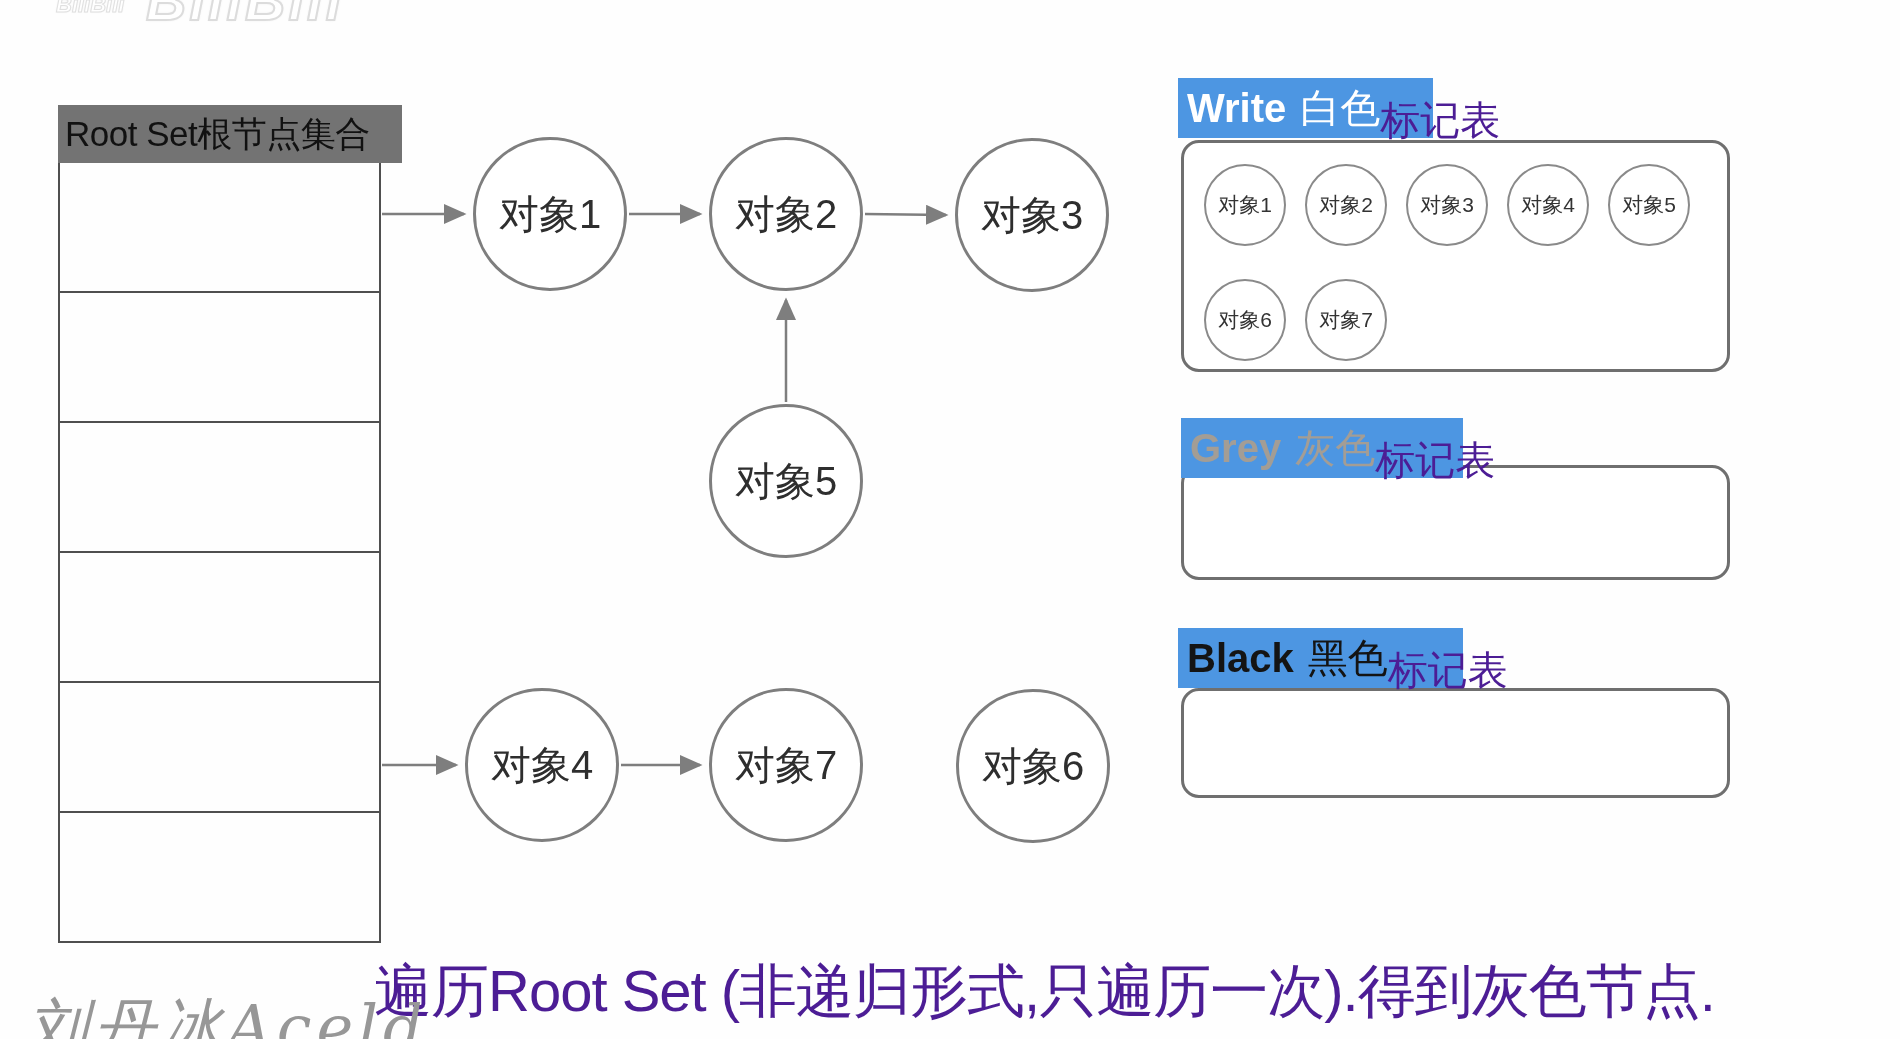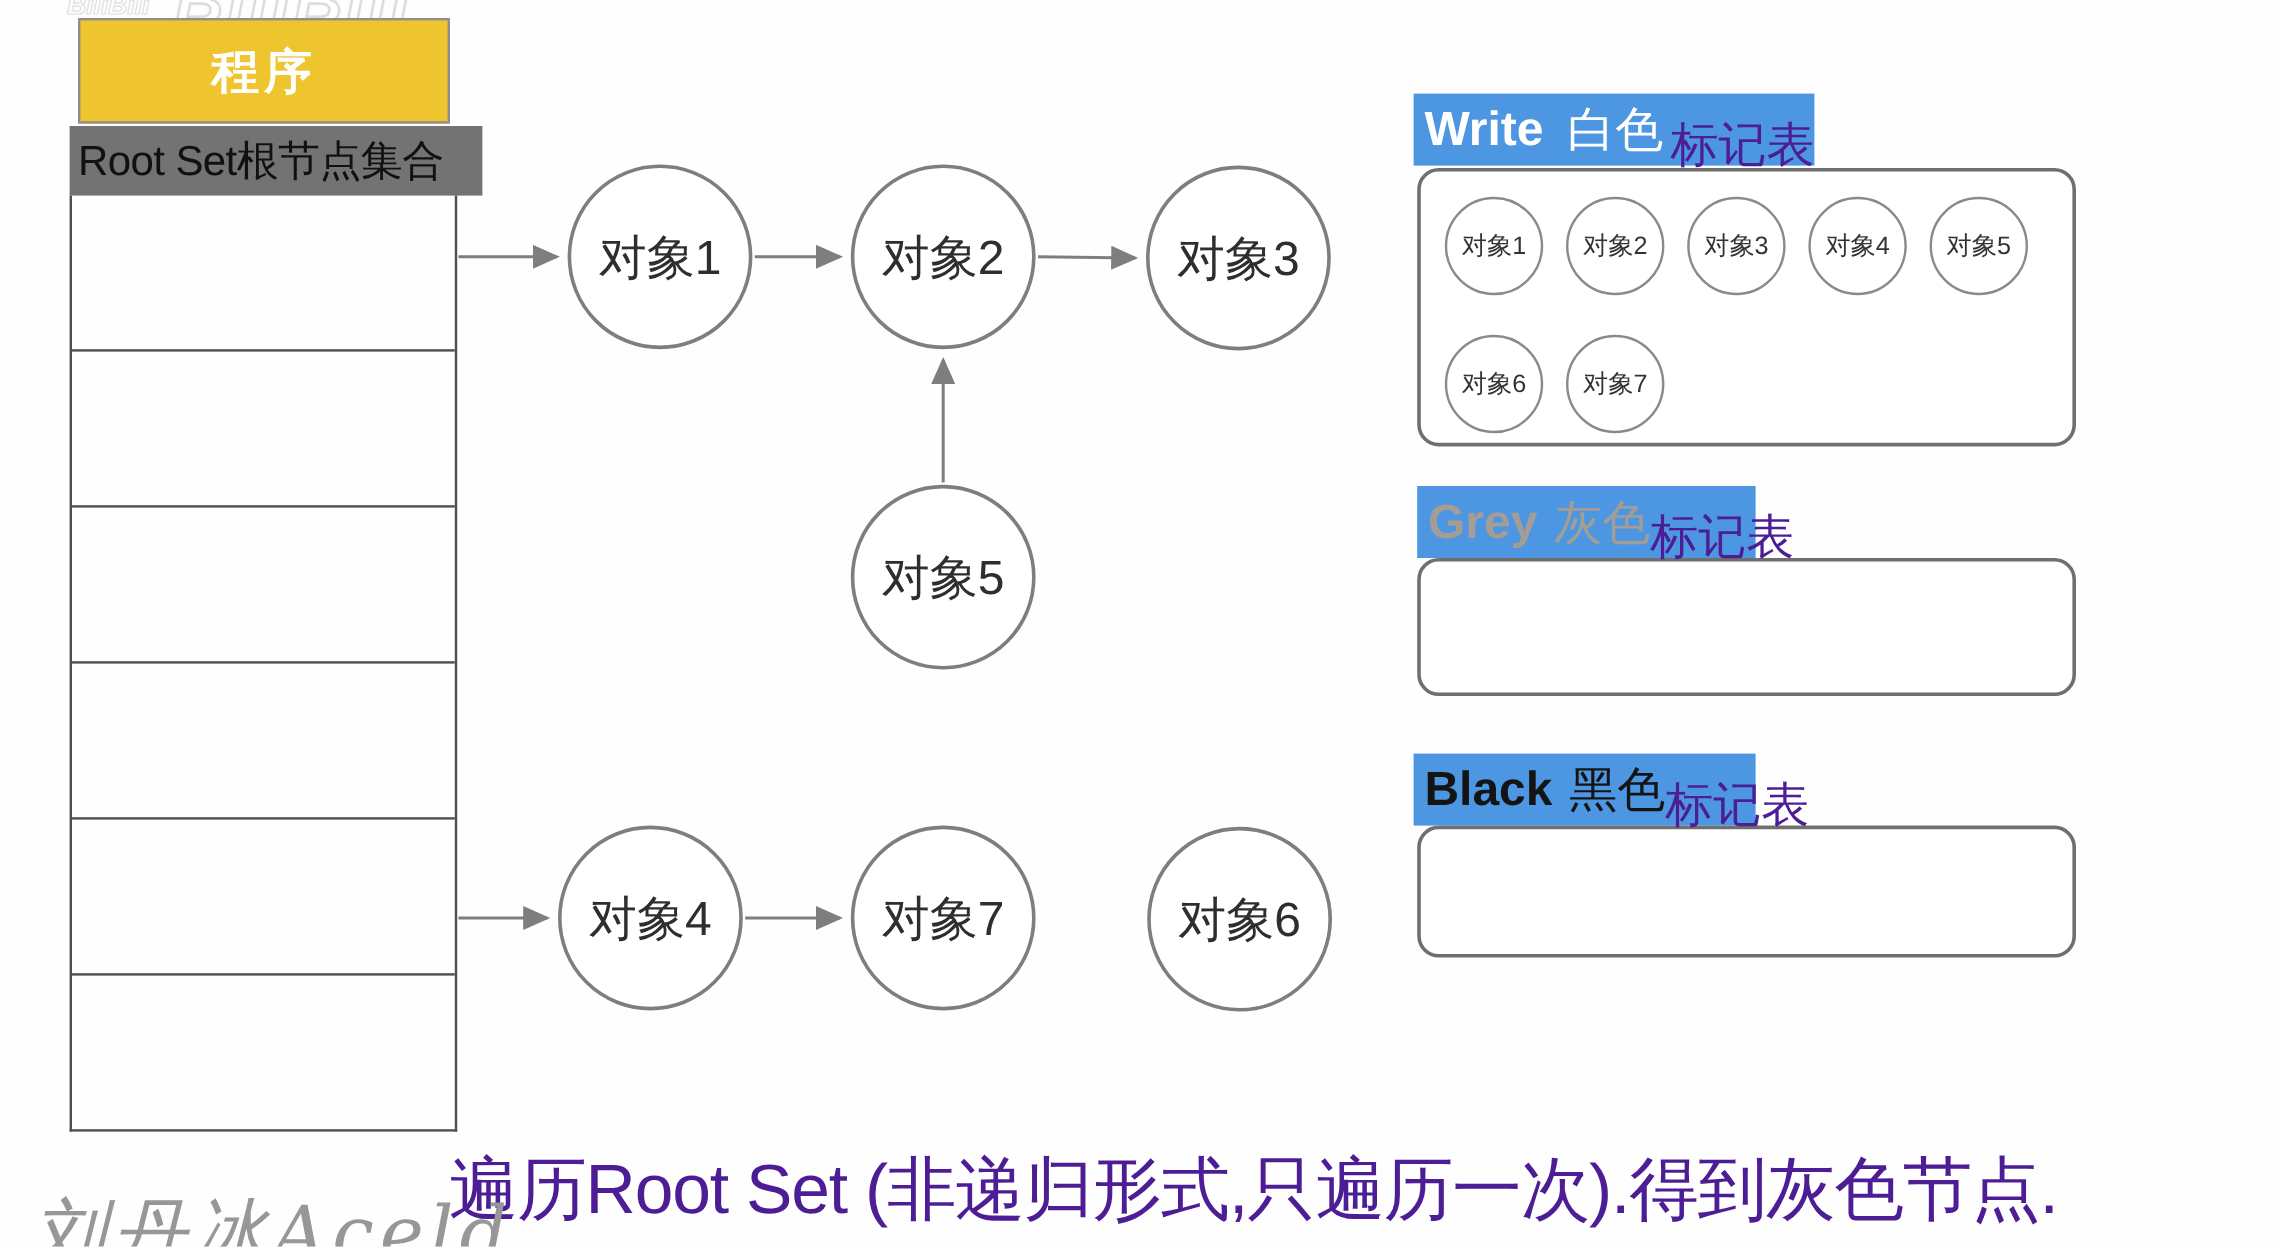--- a/index.html
+++ b/index.html
@@ -72,21 +72,20 @@
       </marker>
     </defs>
   <line x1="382" y1="214" x2="464" y2="214" stroke="#7e7e7e" stroke-width="2.5" marker-end="url(#arrowhead)"></line>
       <line x1="629" y1="214" x2="700" y2="214" stroke="#7e7e7e" stroke-width="2.5" marker-end="url(#arrowhead)"></line>
       <line x1="865" y1="214" x2="946" y2="215" stroke="#7e7e7e" stroke-width="2.5" marker-end="url(#arrowhead)"></line>
       <line x1="786" y1="402" x2="786" y2="300" stroke="#7e7e7e" stroke-width="2.5" marker-end="url(#arrowhead)"></line>
       <line x1="382" y1="765" x2="456" y2="765" stroke="#7e7e7e" stroke-width="2.5" marker-end="url(#arrowhead)"></line>
       <line x1="621" y1="765" x2="700" y2="765" stroke="#7e7e7e" stroke-width="2.5" marker-end="url(#arrowhead)"></line>
     </svg>
 
-  <div class="mem-header">程序</div>
   <div class="mem-rootset">Root Set根节点集合</div>
   <div class="mem-body">
     <div class="mem-row"></div>
     <div class="mem-row"></div>
     <div class="mem-row"></div>
     <div class="mem-row"></div>
     <div class="mem-row"></div>
     <div class="mem-row"></div>
   </div>
 
@@ -107,40 +106,40 @@
         <span>对象4</span>
       </div>
       <div class="graph-node" style="left: 709px; top: 688px; width: 154px; height: 154px;">
         <span>对象7</span>
       </div>
       <div class="graph-node" style="left: 956px; top: 689px; width: 154px; height: 154px;">
         <span>对象6</span>
       </div>
     </div>
 
-  <div class="mark-label label-white" style="left:1178px;top:78px;width:334px;height:60px;justify-content:space-between;">
+  <div class="mark-label label-white" style="left:1178px;top:78px;width:255px;height:60px;">
     <span class="en">Write</span>
     <span class="cn">白色</span>
     <span class="suffix">标记表</span>
   </div>
   <div class="mark-box" style="left:1181px;top:140px;width:549px;height:232px;">
     <div class="wt-row" style="top:21px;" id="wt-row-0">
         <span class="small-circle">对象1</span>
         <span class="small-circle">对象2</span>
         <span class="small-circle">对象3</span>
         <span class="small-circle">对象4</span>
         <span class="small-circle">对象5</span>
       </div>
     <div class="wt-row" style="top:136px;" id="wt-row-1">
         <span class="small-circle">对象6</span>
         <span class="small-circle">对象7</span>
       </div>
   </div>
 
-  <div class="mark-label label-grey" style="left:1181px;top:405px;width:282px;height:60px;">
+  <div class="mark-label label-grey" style="left:1181px;top:418px;width:282px;height:60px;">
     <span class="en">Grey</span>
     <span class="cn">灰色</span>
     <span class="suffix">标记表</span>
   </div>
   <div class="mark-box" style="left:1181px;top:465px;width:549px;height:115px;"></div>
 
   <div class="mark-label label-black" style="left:1178px;top:628px;width:285px;height:60px;text-align:center;">
     <span class="en">Black</span>
     <span class="cn">黑色</span>
     <span class="suffix">标记表</span>

